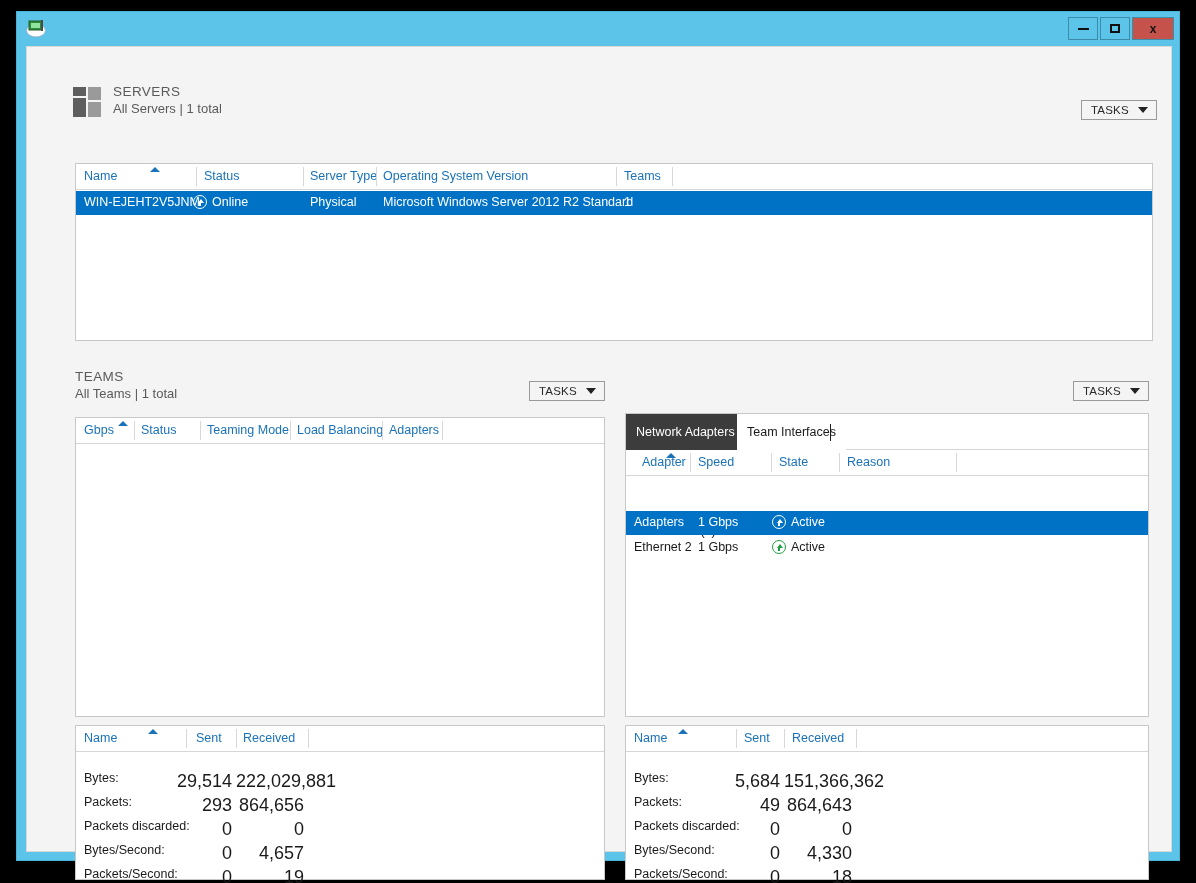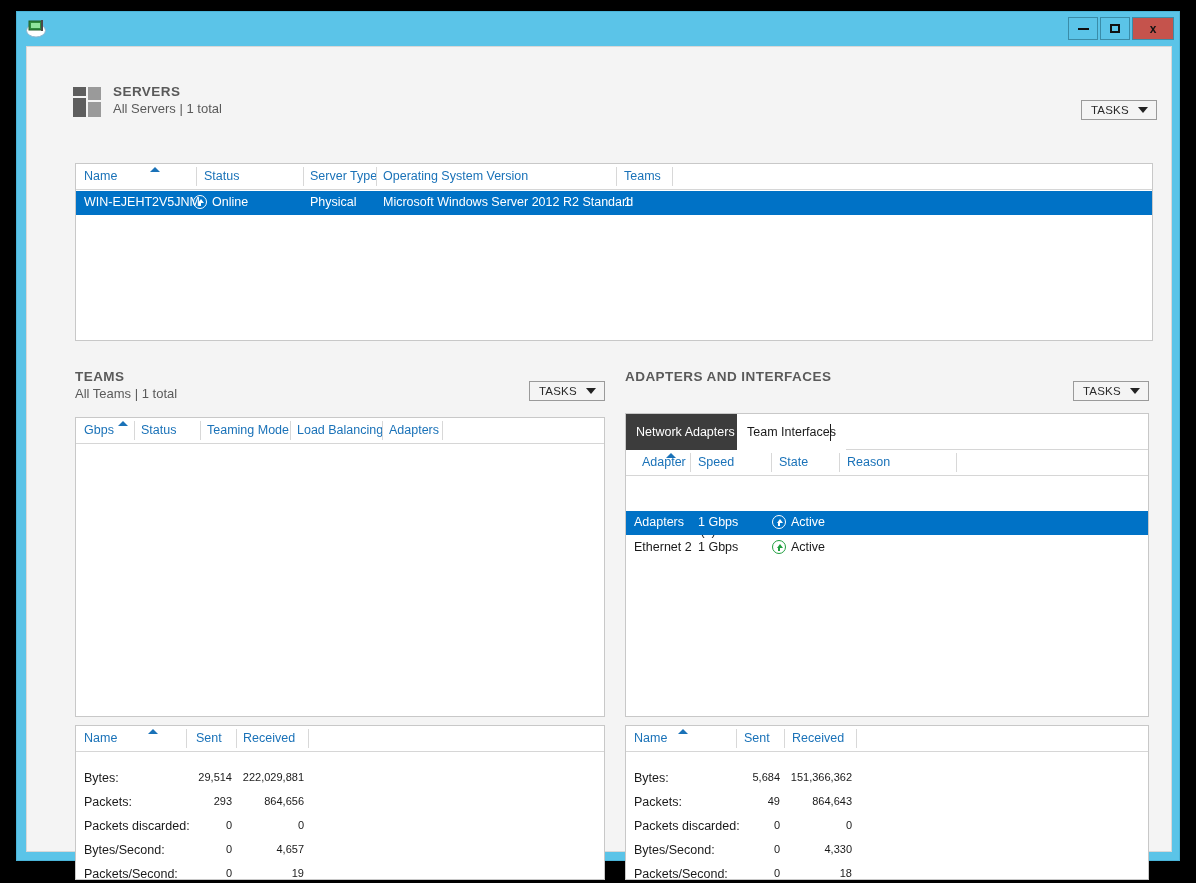--- a/index.html
+++ b/index.html
@@ -61,21 +61,21 @@
     position: absolute;
     left: 9px; top: 34px;
     width: 1146px; height: 806px;
     background: #F4F4F4;
     border: 1px solid #D8D8D8;
   }
 
   
   .sec-title {
     font-size: 13.5px;
-    font-weight: bold;
+    font-weight: normal;
     color: #5A5A5A;
     letter-spacing: .45px;
   }
   .sec-sub {
     font-size: 13px;
     color: #5A5A5A;
     margin-top: 2px;
   }
   .tasks-btn {
     width: 76px; height: 20px;
@@ -237,21 +237,21 @@
   }
   .tri {
     position: absolute;
     width: 0; height: 0;
     border-left: 5px solid transparent;
     border-right: 5px solid transparent;
     border-top: 6px solid #333;
   }
 
   .stat-label { position: absolute; font-size: 12.5px; color: #1A1A1A; }
-  .stat-num   { position: absolute; font-size: 11px; color: #1A1A1A; text-align: right; }
+  .stat-num   { position: absolute; font-size: 18px; color: #1A1A1A; text-align: right; }
 </style>
 </head>
 <body>
 
 <div id="window">
 
   <div id="titlebar">
     <svg id="app-icon" viewBox="0 0 22 22">
       <ellipse cx="11" cy="13.5" rx="9.5" ry="6.5" fill="#FFFFFF" stroke="#8FB6CE" stroke-width="1"></ellipse>
       <rect x="4" y="4" width="13" height="9" fill="#2E8B3C" stroke="#1E5E28" stroke-width="1"></rect>
@@ -364,21 +364,20 @@
         <span class="stat-num" style="left:90px; top:117px; width:66px">0</span>
         <span class="stat-num" style="left:160px;top:117px; width:68px">4,657</span>
 
         <span class="stat-label" style="left:8px;  top:141px">Packets/Second:</span>
         <span class="stat-num" style="left:90px; top:141px; width:66px">0</span>
         <span class="stat-num" style="left:160px;top:141px; width:68px">19</span>
       </div>
     </div>
 
     <div id="adapters-head">
-      <div class="sec-title">ADAPTERS AND INTERFACES</div>
       <div id="adapters-tasks" class="tasks-btn">
         <span>TASKS</span>
         <span class="chev"></span>
       </div>
     </div>
 
     <div id="adapters-panel" class="grid-box">
       <div class="tabstrip">
         <div class="tab active" style="left:0px">Network Adapters</div>
         <div class="tab inactive" style="left:111px">Team Interfaces</div>

